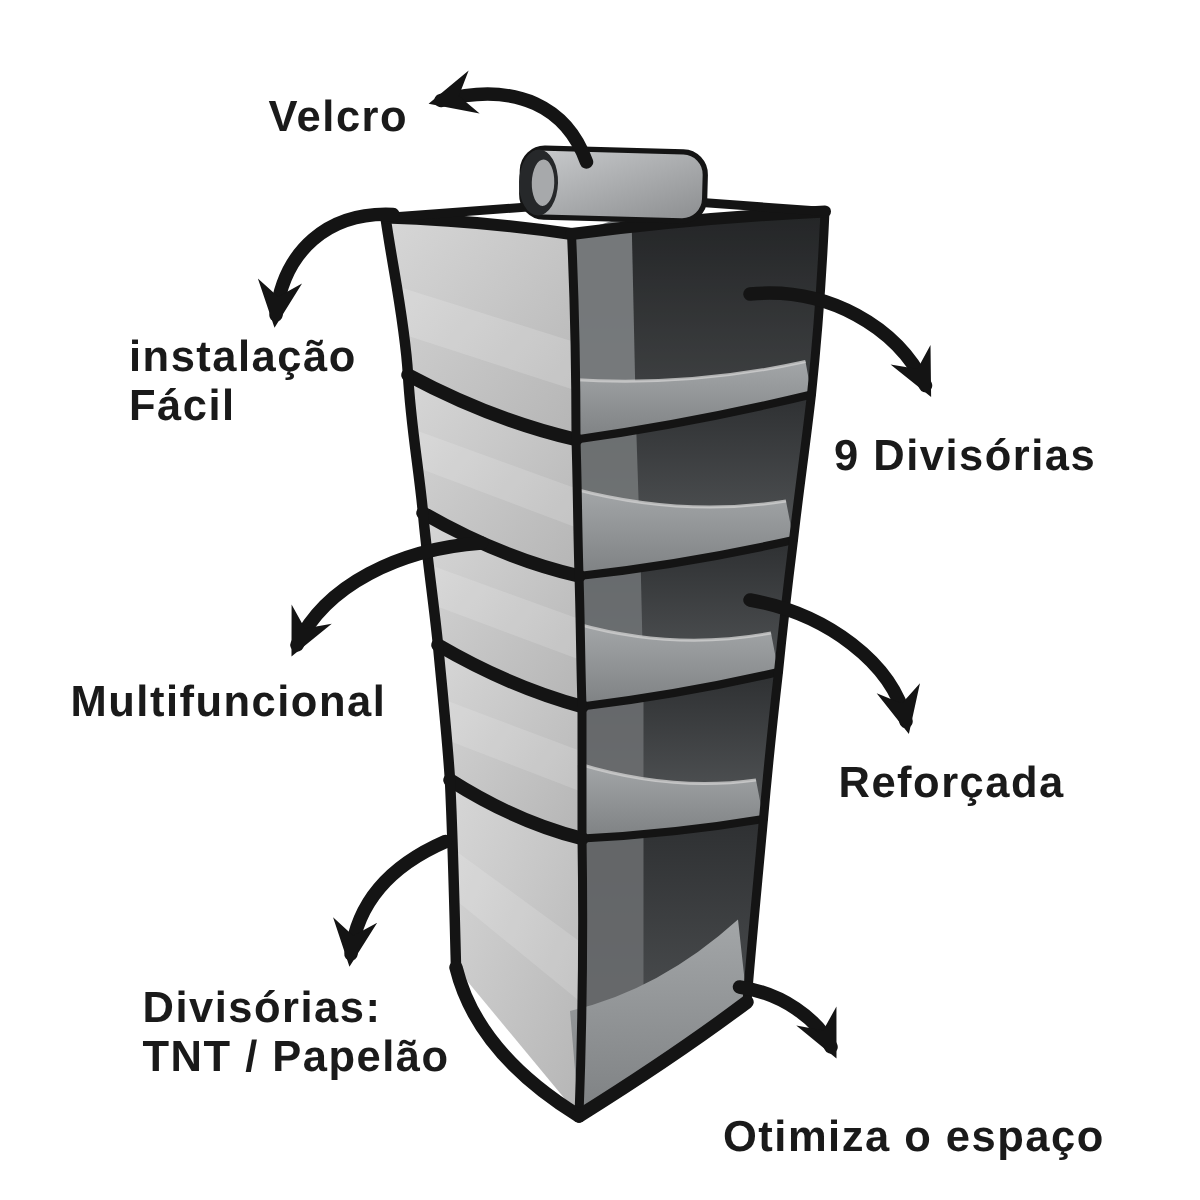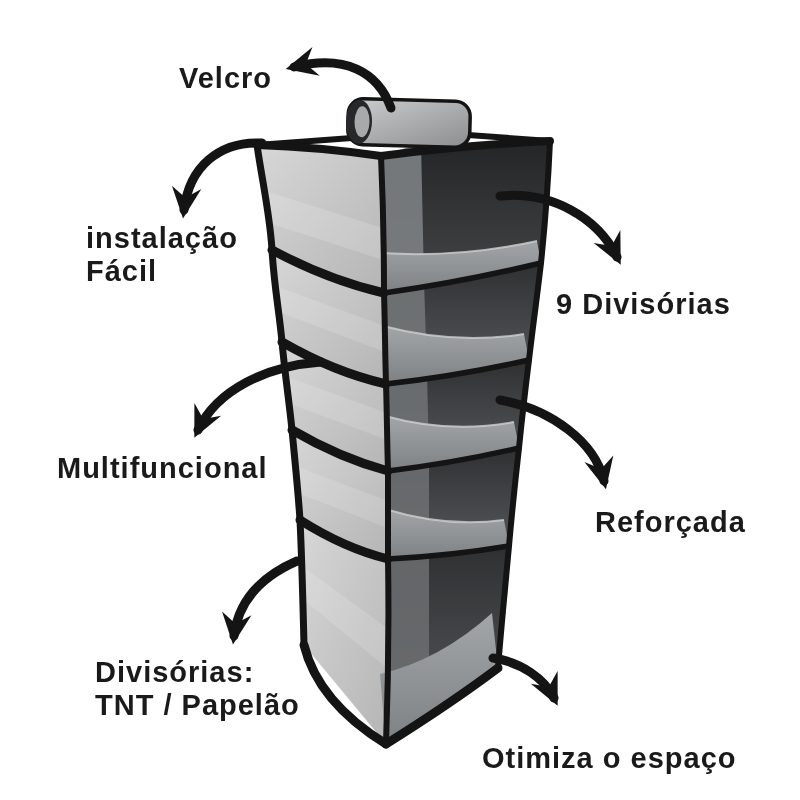--- a/index.html
+++ b/index.html
@@ -119,23 +119,23 @@
 
   <div class="label" style="left:179px;top:62px;">Velcro</div>
 
   <div class="label" style="left:86px;top:222px;">
     <div>instalação</div>
     <div>Fácil</div>
   </div>
 
   <div class="label" style="left:556px;top:288px;">9 Divisórias</div>
 
-  <div class="label" style="left:57px;top:452px;">Multifuncional</div>
+  <div class="label" style="left:47px;top:452px;">Multifuncional</div>
 
-  <div class="label" style="left:595px;top:506px;">Reforçada</div>
+  <div class="label" style="left:559px;top:506px;">Reforçada</div>
 
   <div class="label" style="left:95px;top:656px;">
     <div>Divisórias:</div>
     <div>TNT / Papelão</div>
   </div>
 
   <div class="label" style="left:482px;top:742px;">Otimiza o espaço</div>
 
 </div>
 

